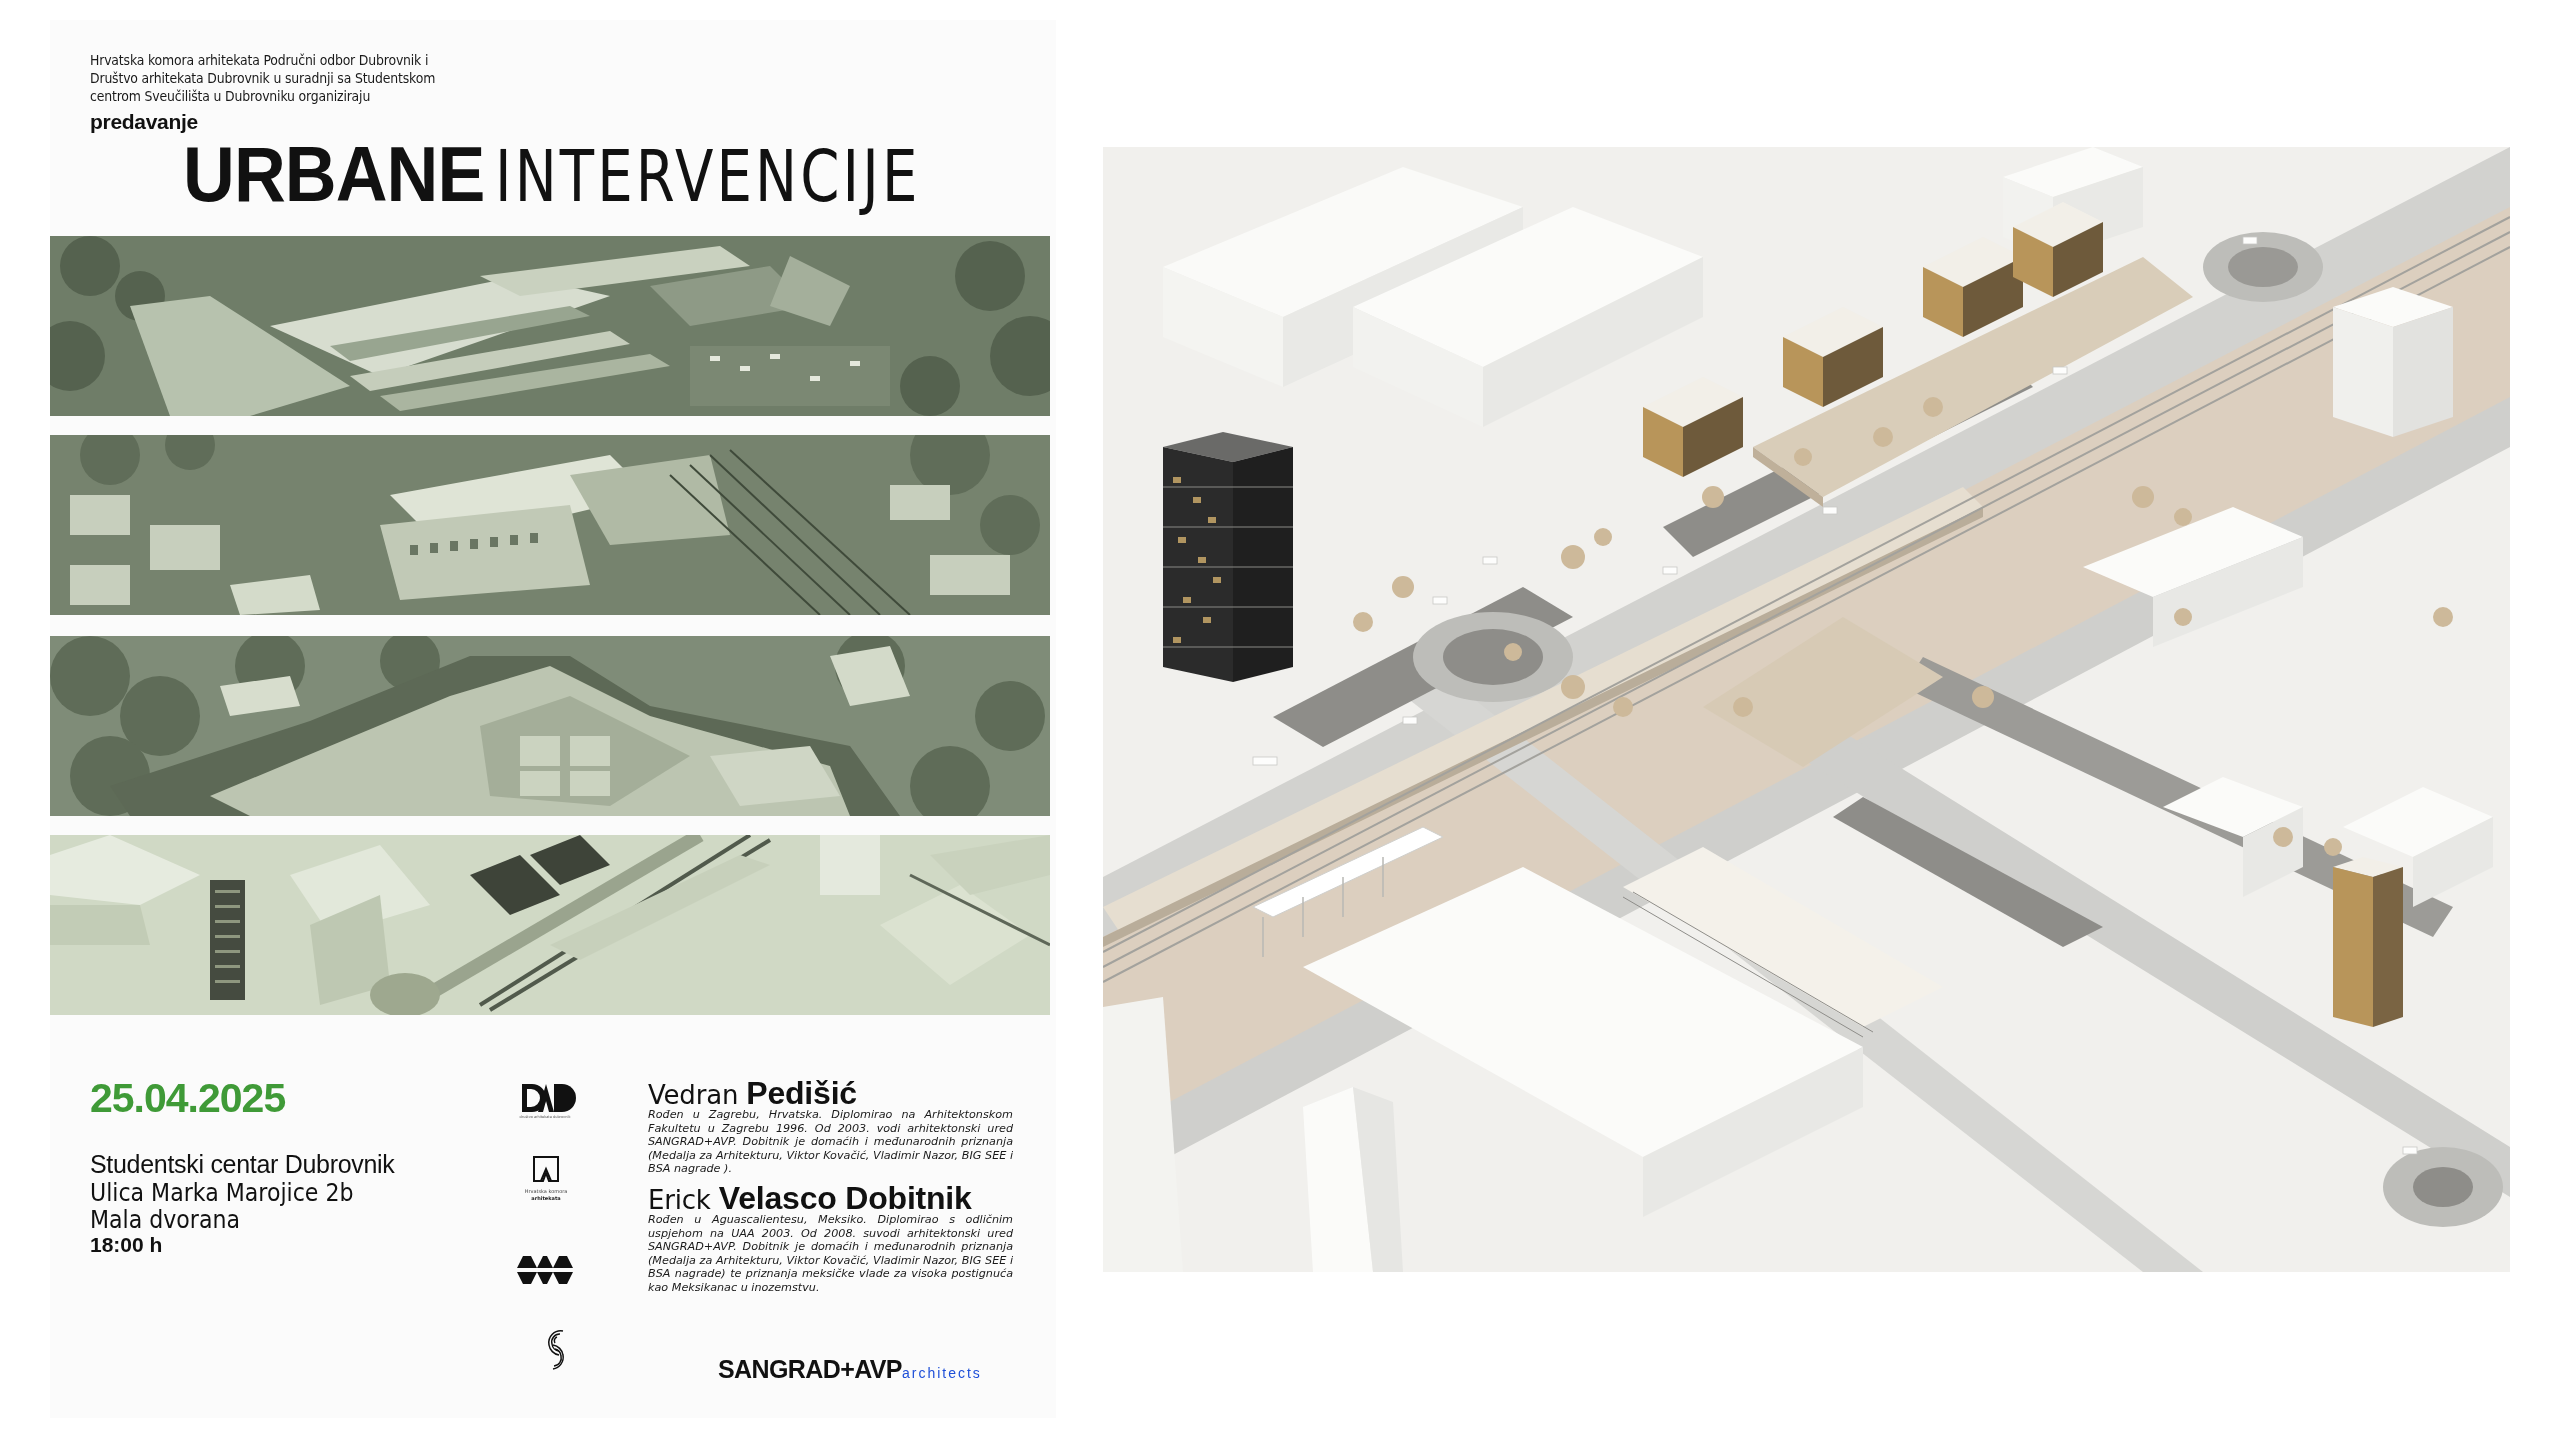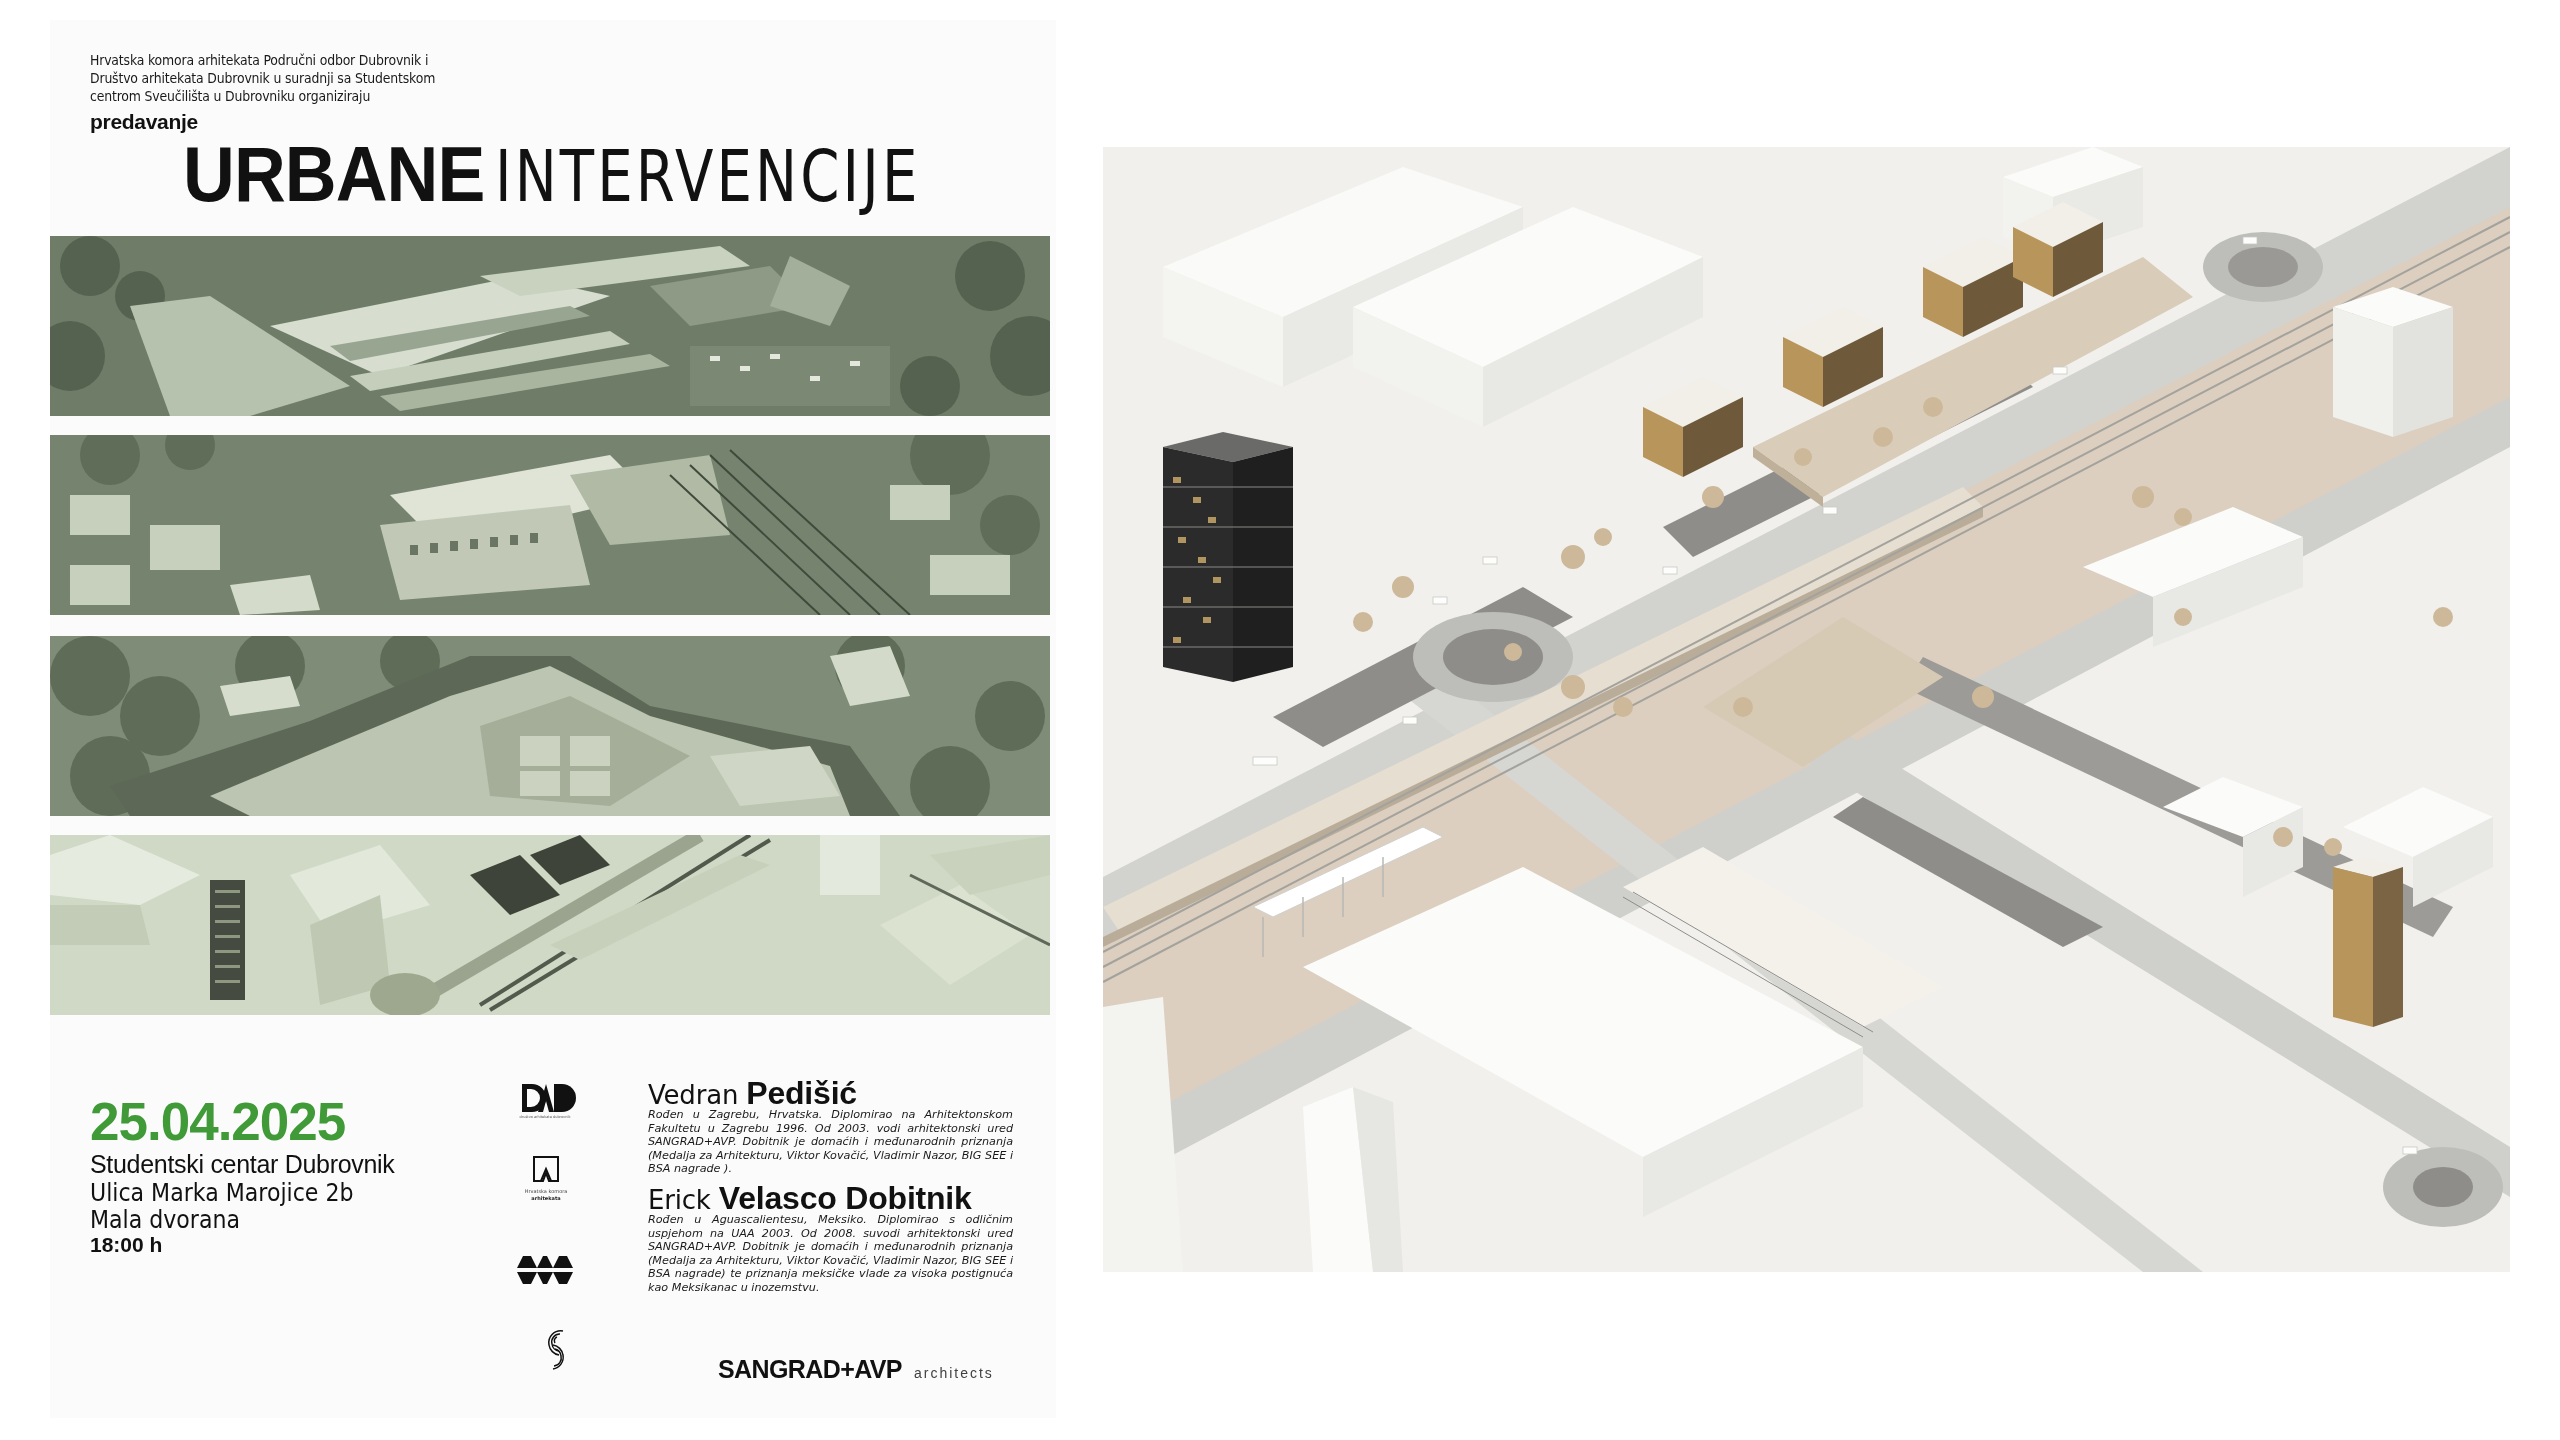--- a/index.html
+++ b/index.html
@@ -14,41 +14,41 @@
               display:inline-block; transform:scaleX(0.92); transform-origin:left center; width:300px; }
   .title .l { font-family:"DejaVu Sans", sans-serif; font-weight:normal; font-size:72px; letter-spacing:4px;
               display:inline-block; transform:scaleX(0.78); transform-origin:left center; margin-left:12px; }
 
   .strip { position:absolute; left:50px; width:1000px; height:180px; overflow:hidden; }
   .s1 { top:236px; background:#6f7d68; }
   .s2 { top:435px; background:#76836e; }
   .s3 { top:636px; background:#8a9782; }
   .s4 { top:835px; background:#cdd7c2; }
 
-  .date { position:absolute; left:90px; top:1075px; font-size:53px; font-weight:bold; color:#3f9a37; letter-spacing:-1px;margin-top:16px; }
+  .date { position:absolute; left:90px; top:1075px; font-size:41px; font-weight:bold; color:#3f9a37; letter-spacing:-1px; }
   .venue { position:absolute; left:90px; top:1150px; font-size:25px; font-weight:normal; letter-spacing:-0.3px; }
   .addr  { position:absolute; left:90px; top:1180px; font-size:24px; line-height:27px; font-family:"DejaVu Sans", sans-serif; transform:scaleX(0.92); transform-origin:left top; }
   .time  { position:absolute; left:90px; top:1233px; font-size:21px; font-weight:bold; }
 
   .logo { position:absolute; left:510px; }
   .logo-dad { top:1080px; width:70px; height:40px; }
   .logo-hka { top:1155px; width:70px; height:60px; }
   .logo-uaa { top:1250px; width:70px; height:40px; }
   .logo-s   { top:1325px; width:40px; height:50px; left:535px; }
 
   .speaker-name { position:absolute; left:648px; font-size:26px; white-space:nowrap; font-family:"DejaVu Sans", sans-serif; font-weight:normal; letter-spacing:-0.2px; }
   .speaker-name b { font-family:"Liberation Sans", sans-serif; font-weight:bold; font-size:32px; }
   .bio { position:absolute; left:648px; width:365px; font-size:11.2px; line-height:13.5px; text-align:justify;
          font-family:"DejaVu Sans", sans-serif; color:#1a1a1a;font-style:italic; }
   .sp1-name { top:1075px; } .sp1-bio { top:1108px; }
   .sp2-name { top:1180px; } .sp2-bio { top:1213px; }
 
   .firm { position:absolute; left:718px; top:1355px; white-space:nowrap; }
   .firm .main { font-weight:bold; font-size:25px; letter-spacing:-0.6px; color:#111; }
-  .firm .sub { font-size:14px; color:#404040; letter-spacing:2px; margin-left:12px; }
+  .firm .sub { font-size:14px; color:#1d4ed8; letter-spacing:2px; margin-left:0; }
 
   .render { position:absolute; left:1103px; top:147px; width:1407px; height:1125px; overflow:hidden; background:#f3f2ef; }
 </style>
 </head>
 <body>
 
 <div class="poster"></div>
 
 <div class="intro">Hrvatska komora arhitekata Područni odbor Dubrovnik i Društvo arhitekata Dubrovnik u suradnji sa Studentskom centrom Sveučilišta u Dubrovniku organiziraju</div>
 <div class="kicker">predavanje</div>

